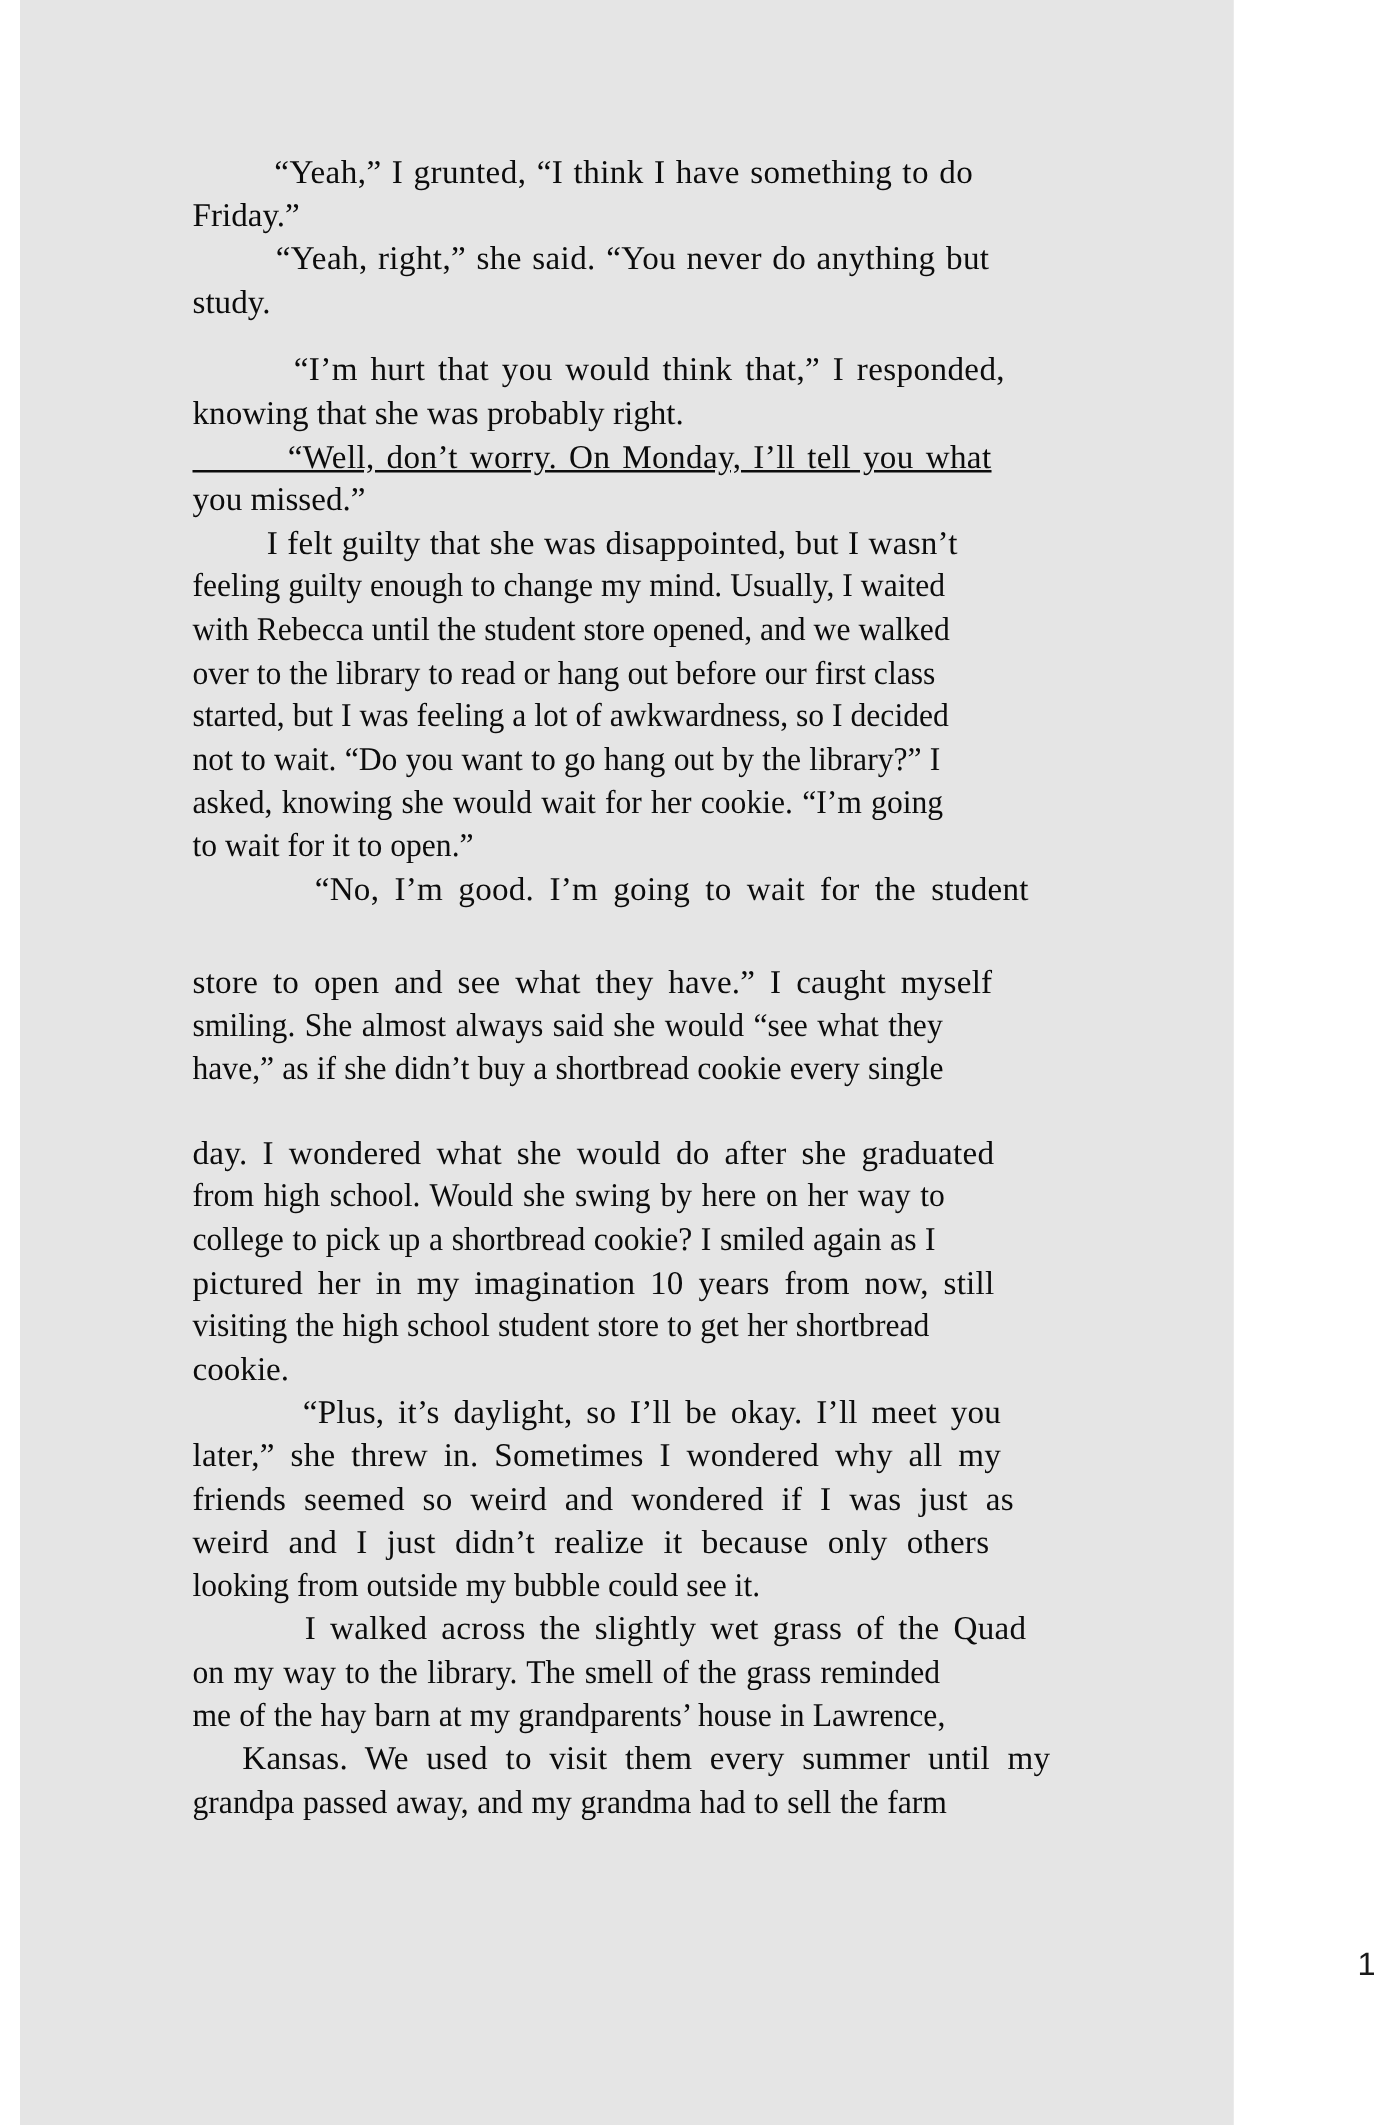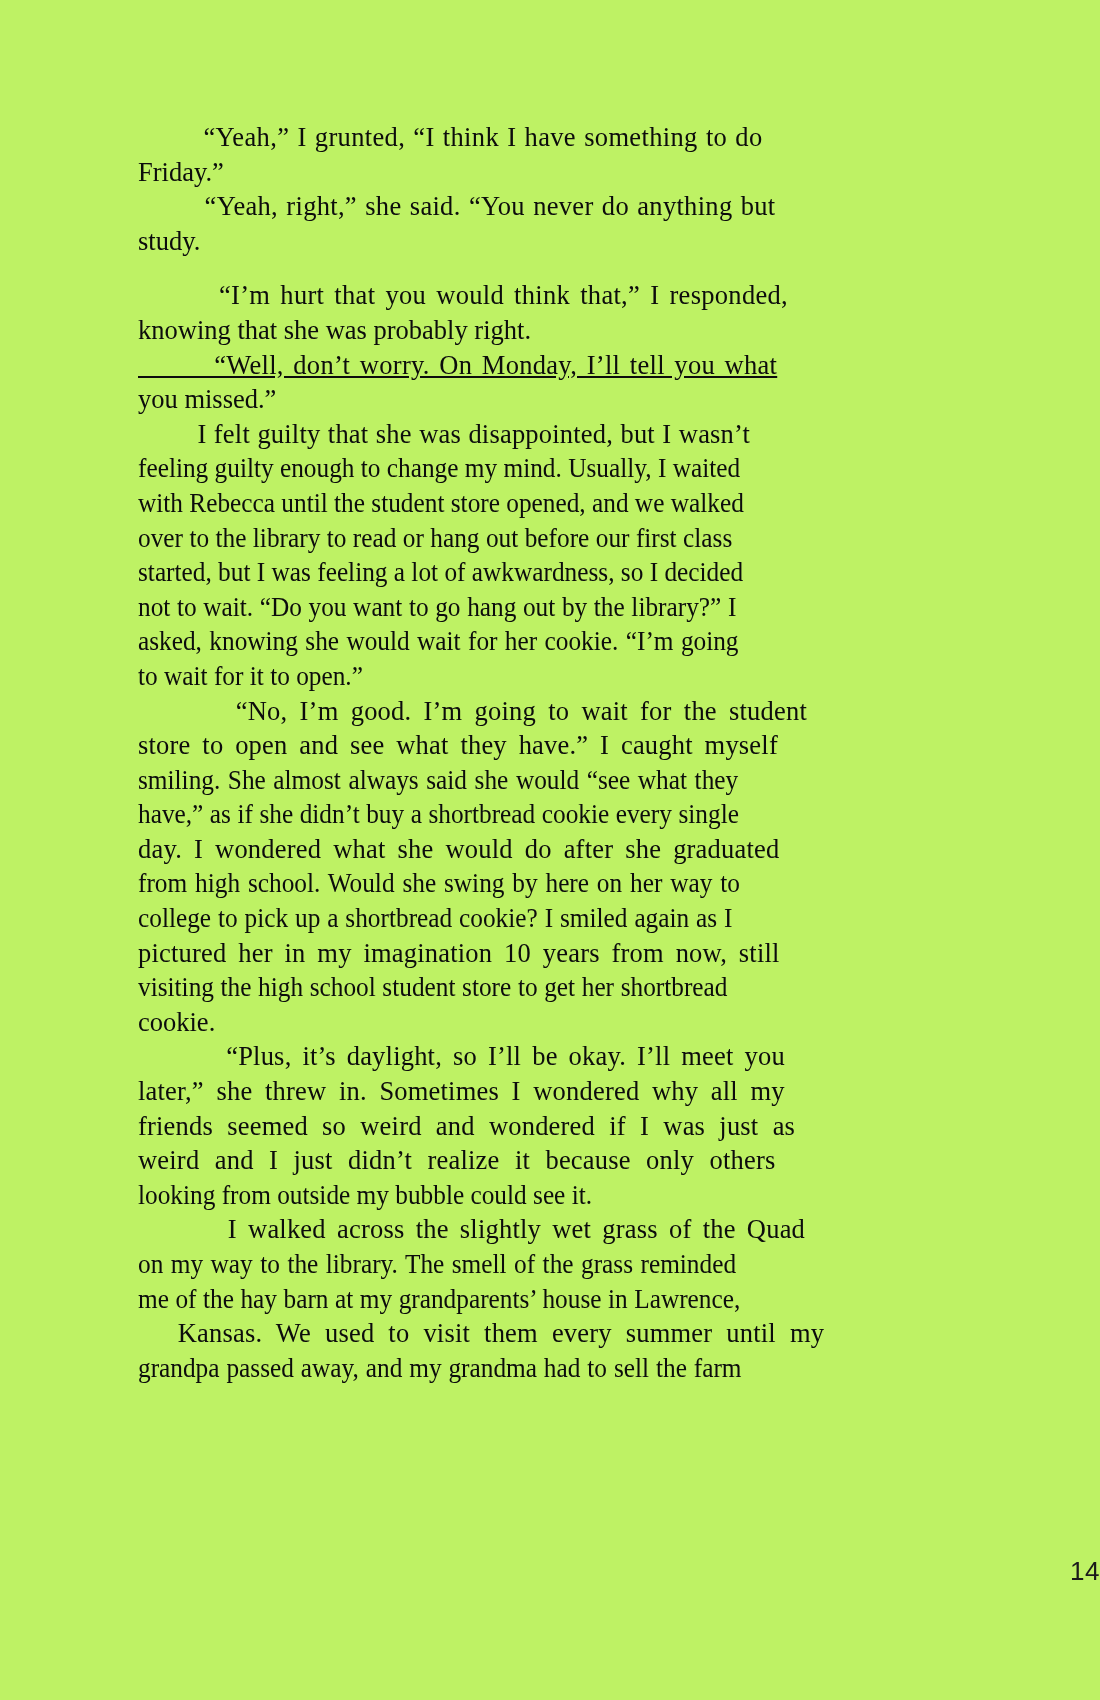--- a/index.html
+++ b/index.html
@@ -13,25 +13,25 @@
     height: 1700px;
     position: relative;
     overflow: hidden;
     font-family: "Liberation Serif", "DejaVu Serif", serif;
     color: #000000;
     -webkit-font-smoothing: antialiased;
   }
 
   #page {
     position: absolute;
-    left: 0;
+    left: 16px;
     top: 0;
-    width: 1100px;
+    width: 971px;
     height: 1700px;
-    background: #bef264;
+    background: #e5e5e5;
   }
 
   
   #text-column {
     position: absolute;
     left: 138px;
     top: 120px;
     width: 726px;
   }
 
@@ -86,24 +86,24 @@
       <span class="line">you missed.”</span>
       <span class="line j" style="letter-spacing: 0.2px; word-spacing: 0.6px;">        I felt guilty that she was disappointed, but I wasn’t</span>
       <span class="line j cond">feeling guilty enough to change my mind. Usually, I waited</span>
       <span class="line j cond">with Rebecca until the student store opened, and we walked</span>
       <span class="line j cond" style="word-spacing: 0.1px;">over to the library to read or hang out before our first class</span>
       <span class="line j cond">started, but I was feeling a lot of awkwardness, so I decided</span>
       <span class="line j cond" style="word-spacing: 0.3px;">not to wait. “Do you want to go hang out by the library?” I</span>
       <span class="line j cond" style="word-spacing: 1.1px;">asked, knowing she would wait for her cookie. “I’m going</span>
       <span class="line cond">to wait for it to open.”</span>
       <span class="line j" style="letter-spacing: 0.2px; word-spacing: 5.4px;">        “No, I’m good. I’m going to wait for the student</span>
-      <span class="line j" style="letter-spacing: 0.2px; word-spacing: 5px;">store to open and see what they have.” I caught myself</span>
+      <span class="line j" style="letter-spacing: 0.2px; word-spacing: 5px; margin-top: 40px;">store to open and see what they have.” I caught myself</span>
       <span class="line j cond" style="word-spacing: 1.3px;">smiling. She almost always said she would “see what they</span>
       <span class="line j cond" style="word-spacing: 0.2px;">have,” as if she didn’t buy a shortbread cookie every single</span>
-      <span class="line j" style="letter-spacing: 0.2px; word-spacing: 5.2px;">day. I wondered what she would do after she graduated</span>
+      <span class="line j" style="letter-spacing: 0.2px; word-spacing: 5.2px; margin-top: 33px;">day. I wondered what she would do after she graduated</span>
       <span class="line j cond" style="word-spacing: 1.6px;">from high school. Would she swing by here on her way to</span>
       <span class="line j cond" style="word-spacing: 0.6px;">college to pick up a shortbread cookie? I smiled again as I</span>
       <span class="line j" style="letter-spacing: 0.2px; word-spacing: 5px;">pictured her in my imagination 10 years from now, still</span>
       <span class="line j cond" style="word-spacing: 0.3px;">visiting the high school student store to get her shortbread</span>
       <span class="line">cookie.</span>
       <span class="line j" style="letter-spacing: 0.2px; word-spacing: 4.2px;">        “Plus, it’s daylight, so I’ll be okay. I’ll meet you</span>
       <span class="line j" style="letter-spacing: 0.2px; word-spacing: 5.8px;">later,” she threw in. Sometimes I wondered why all my</span>
       <span class="line j" style="letter-spacing: 0.2px; word-spacing: 7.4px;">friends seemed so weird and wondered if I was just as</span>
       <span class="line j" style="letter-spacing: 0.2px; word-spacing: 8.6px;">weird and I just didn’t realize it because only others</span>
       <span class="line cond">looking from outside my bubble could see it.</span>

